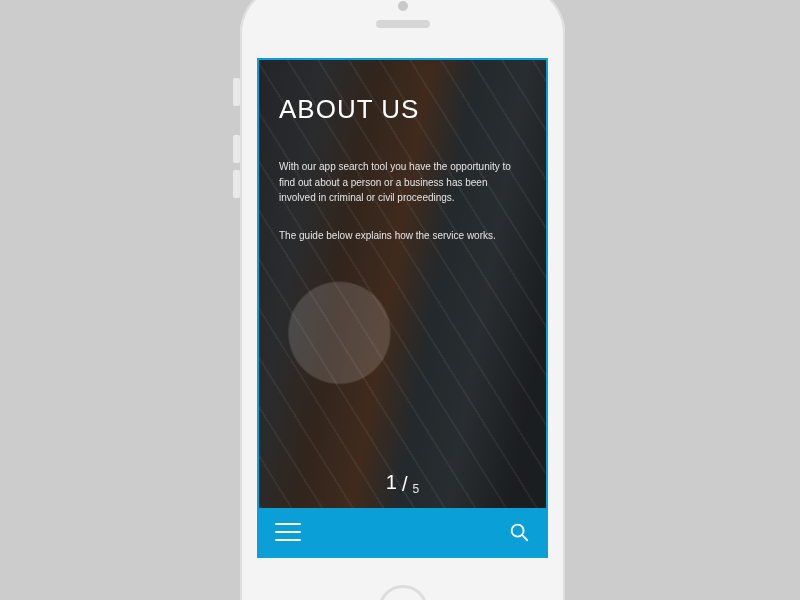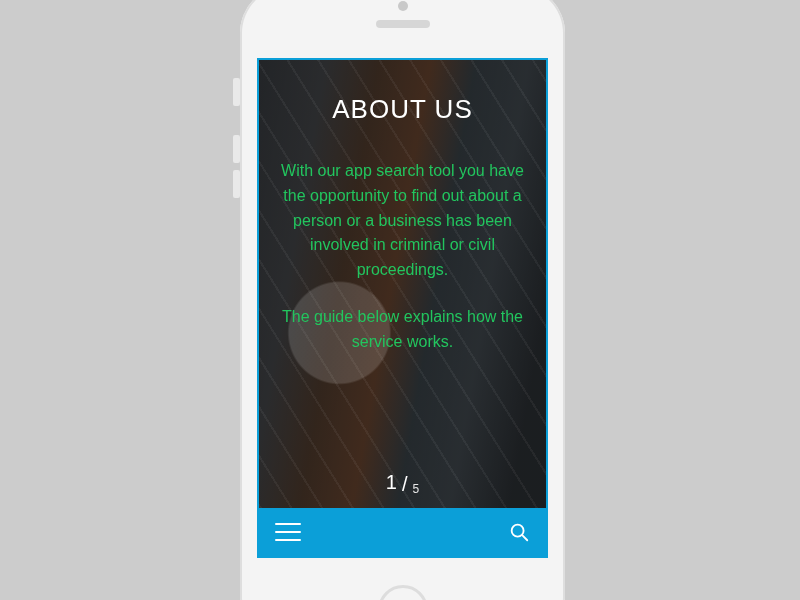--- a/index.html
+++ b/index.html
@@ -95,36 +95,35 @@
     background:
       repeating-linear-gradient(58deg, rgba(255,255,255,0.05) 0 2px, rgba(0,0,0,0) 2px 26px),
       radial-gradient(circle at 28% 55%, rgba(210,210,210,0.18) 0 50px, rgba(0,0,0,0) 52px);
     mix-blend-mode: screen;
   }
 
   .content {
     position: relative;
     flex: 1;
     color: #ffffff;
-    text-align: center;
     padding: 28px 20px 0 20px;
     display: flex;
     flex-direction: column;
   }
   .title {
     font-size: 26px;
     letter-spacing: 1px;
     font-weight: 300;
     margin-top: 6px;
     margin-bottom: 34px;
   }
   .para {
-    font-size: 16px;
+    font-size: 10px;
     line-height: 1.55;
-    color: #22c55e;
+    color: #e5e5e5;
     margin-bottom: 22px;
     font-weight: 300;
   }
   .pager {
     margin-top: auto;
     margin-bottom: 14px;
     font-size: 15px;
     color: #fff;
     display: flex;
     justify-content: center;

